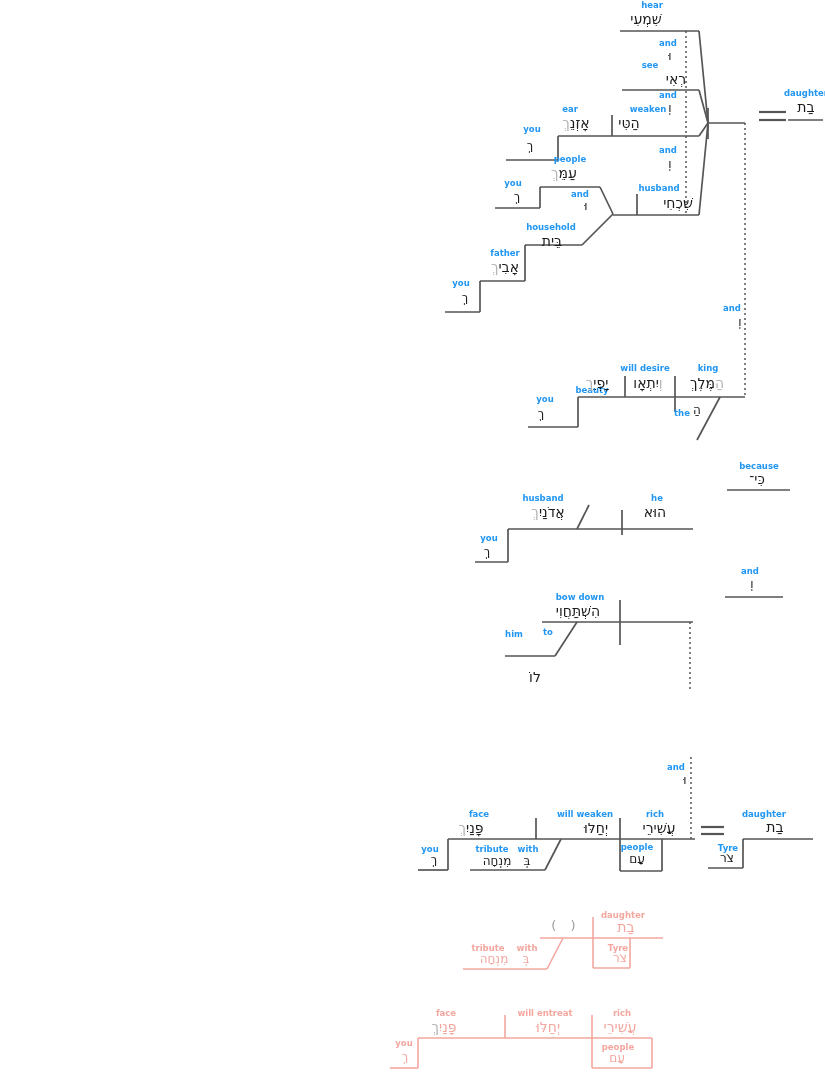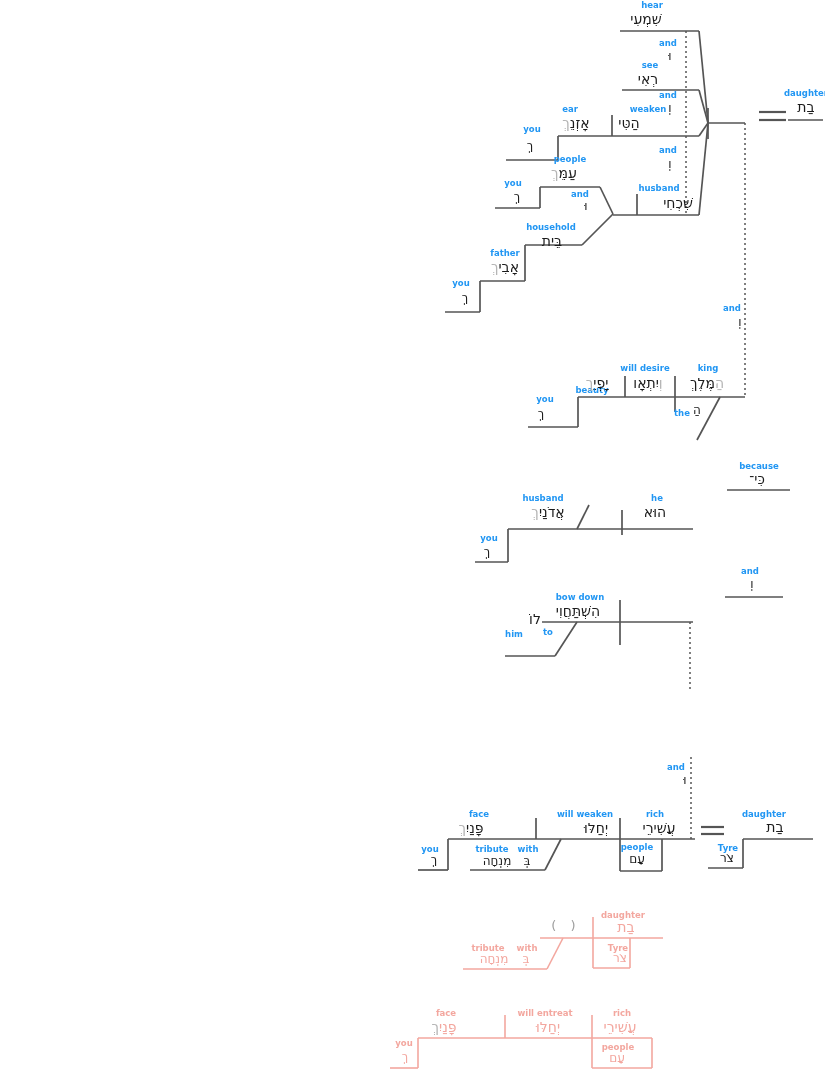--- a/index.html
+++ b/index.html
@@ -112,21 +112,21 @@
     </g>
   </svg>
 
   <div class="g" style="left:652px;top:0px">hear</div>
   <div class="h" style="left:646px;top:12px">שִׁמְעִי</div>
 
   <div class="g" style="left:668px;top:38px">and</div>
   <div class="h sm" style="left:670px;top:50px">וּ</div>
 
   <div class="g" style="left:650px;top:60px">see</div>
-  <div class="h" style="left:648px;top:72px">רְאִי</div>
+  <div class="h" style="left:676px;top:72px">רְאִי</div>
 
   <div class="g" style="left:668px;top:90px">and</div>
   <div class="h sm" style="left:670px;top:102px">וְ</div>
 
   <div class="g" style="left:570px;top:104px">ear</div>
   <div class="h" style="left:576px;top:116px" dir="rtl"><span>אָזְנֵ</span><span class="x">ךְ</span></div>
 
   <div class="g" style="left:648px;top:104px">weaken</div>
   <div class="h" style="left:629px;top:116px">הַטִּי</div>
 
@@ -191,21 +191,21 @@
   <div class="h sm" style="left:487px;top:546px">ךְ</div>
 
   <div class="g" style="left:750px;top:566px">and</div>
   <div class="h sm" style="left:752px;top:578px">וְ</div>
 
   <div class="g" style="left:580px;top:592px">bow down</div>
   <div class="h" style="left:578px;top:604px">הִשְׁתַּחֲוִי</div>
 
   <div class="g" style="left:514px;top:629px">him</div>
   <div class="g" style="left:548px;top:627px">to</div>
-  <div class="h" style="left:535px;top:612px">לוֹ</div>
+  <div class="h" style="left:535px;top:670px">לוֹ</div>
 
   <div class="g" style="left:676px;top:762px">and</div>
   <div class="h sm" style="left:685px;top:774px">וּ</div>
 
   <div class="g" style="left:479px;top:809px">face</div>
   <div class="h" style="left:471px;top:821px" dir="rtl"><span>פָּנַיִ</span><span class="x">ךְ</span></div>
 
   <div class="g" style="left:585px;top:809px">will weaken</div>
   <div class="h" style="left:596px;top:821px">יְחַלּוּ</div>
 

